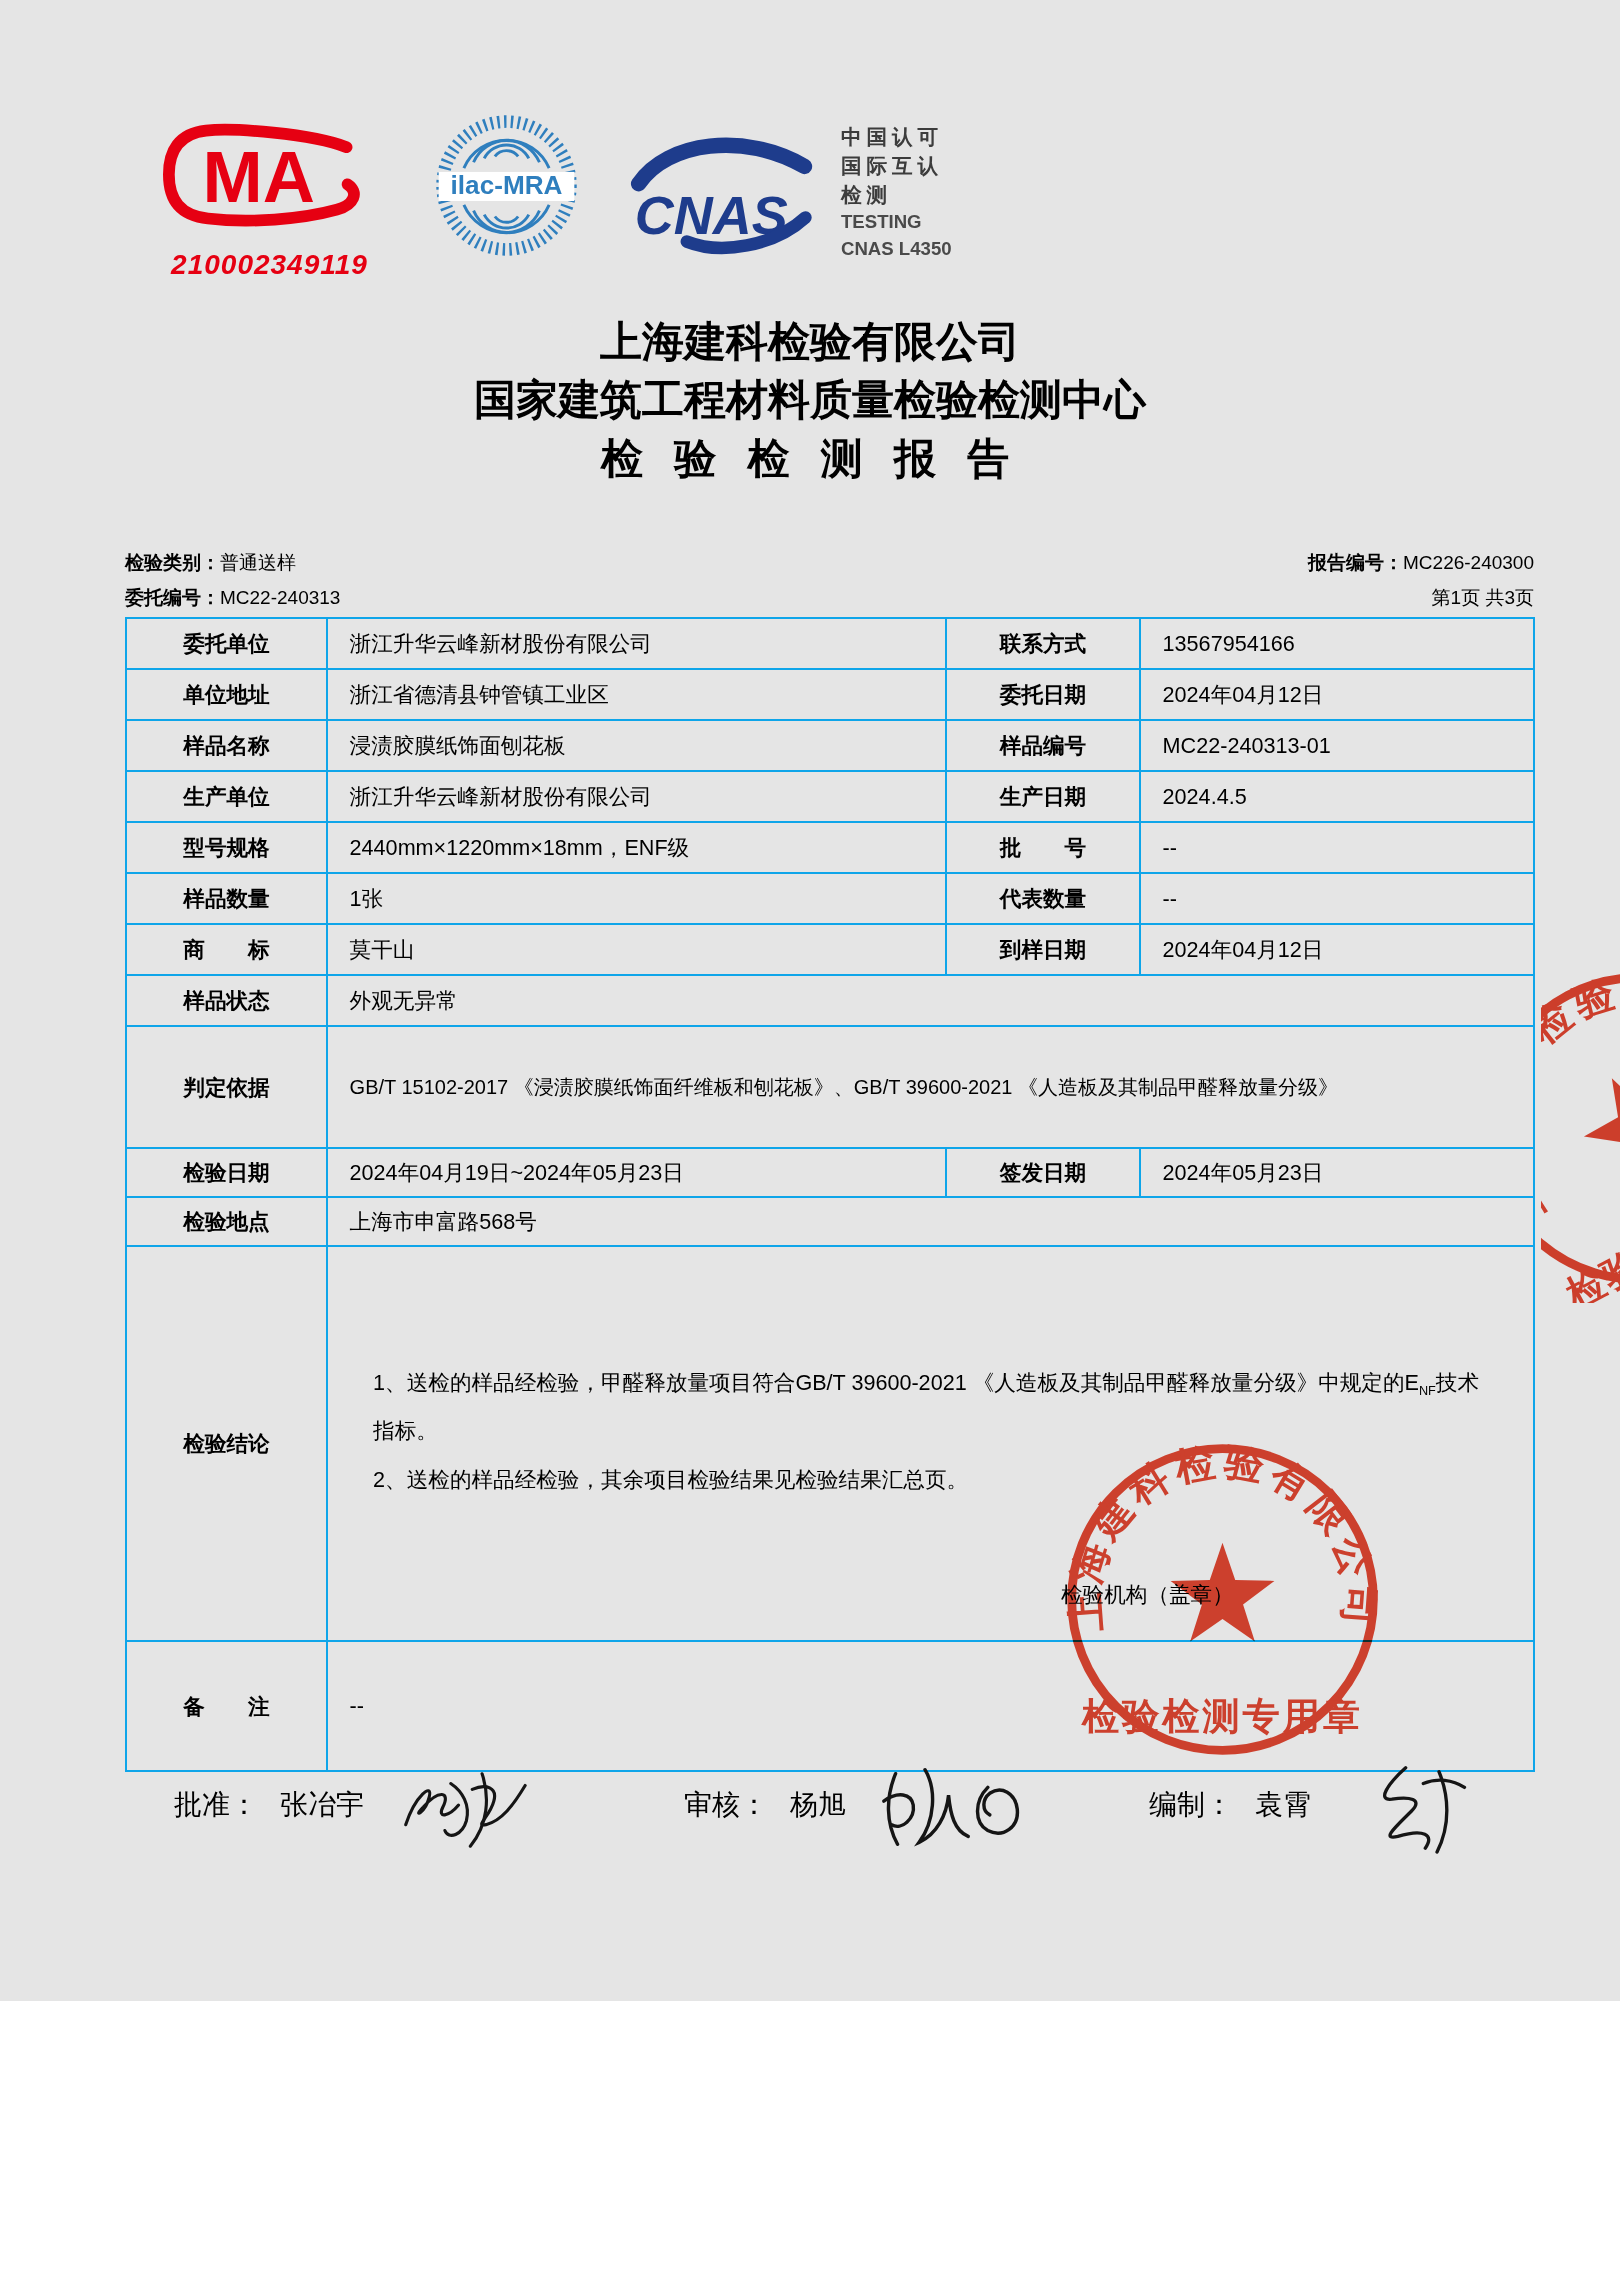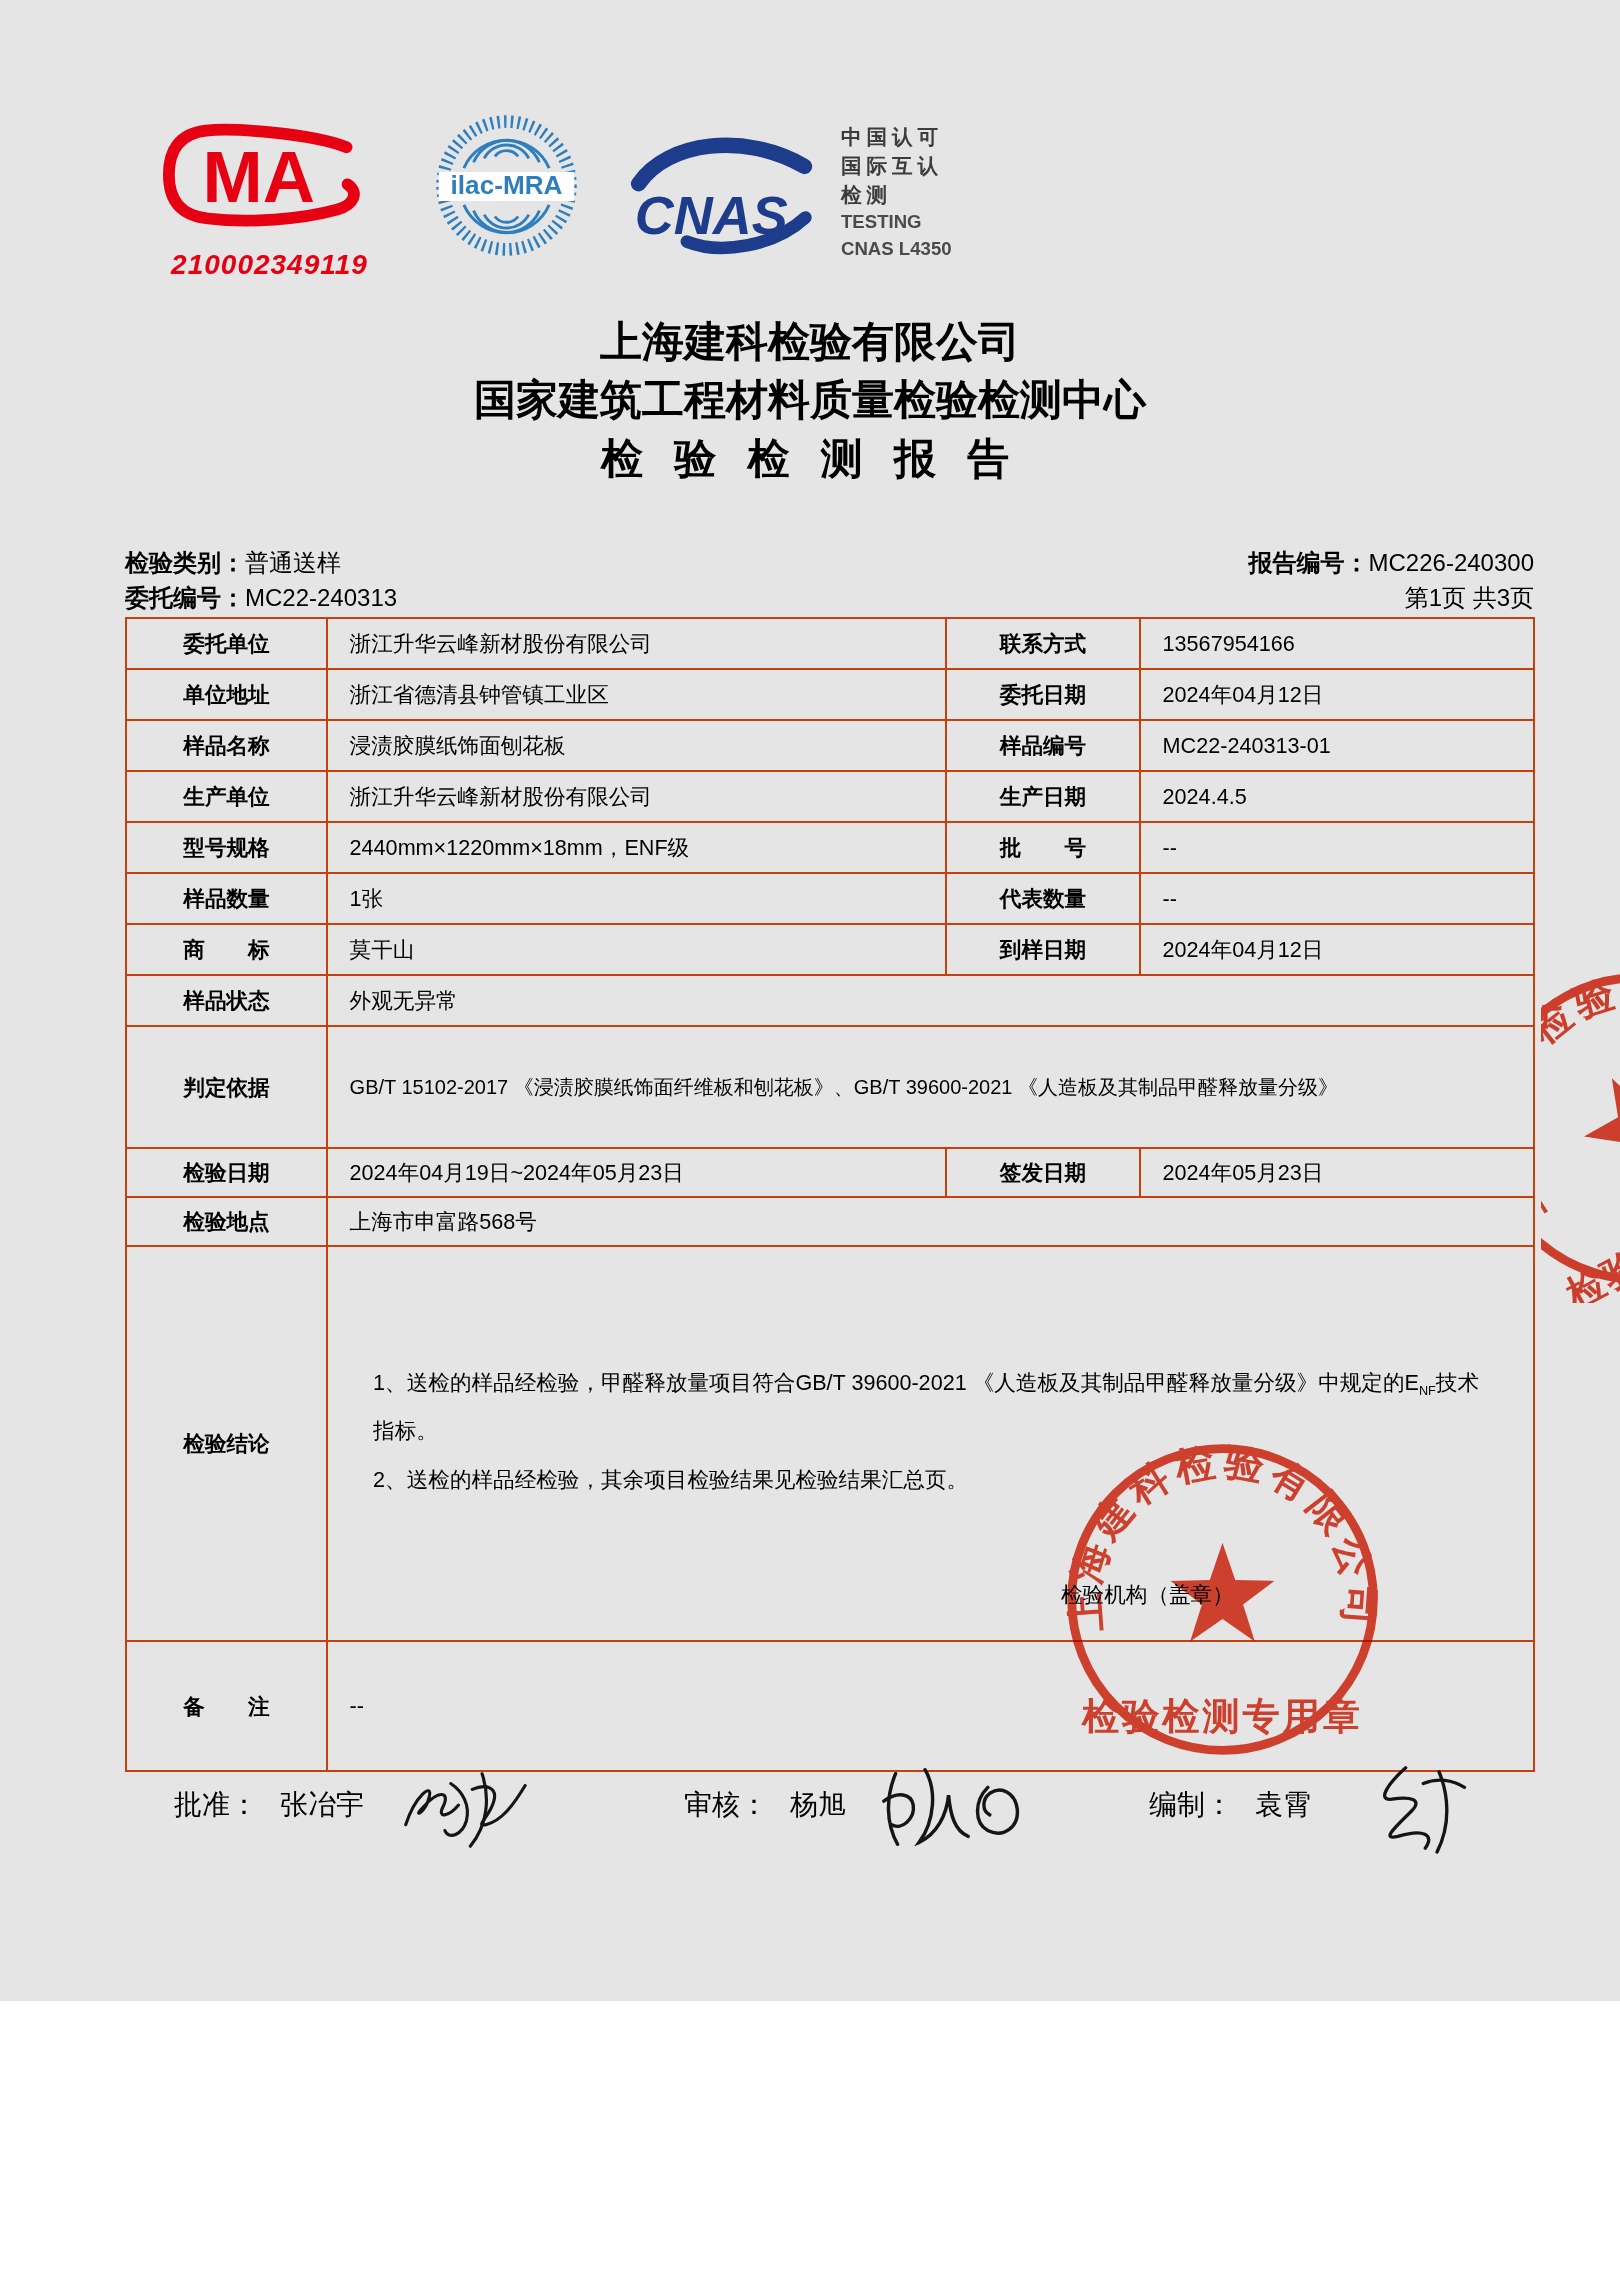--- a/index.html
+++ b/index.html
@@ -17,29 +17,29 @@
   .accred .zh{font-size:20.6px;letter-spacing:4.9px;line-height:29px;color:#3c3c3c;font-weight:bold;}
   .accred .en{font-size:18.6px;font-weight:bold;color:#4a4a4a;line-height:26.5px;}
 
   
   .doc-title{position:absolute;left:0;width:1620px;text-align:center;font-weight:bold;font-size:42px;}
   .t1{top:314px;}
   .t2{top:372px;}
   .t3{top:431px;letter-spacing:9.8px;}
 
   
-  .meta{position:absolute;top:545px;font-size:24px;line-height:35px;}
+  .meta{position:absolute;top:545px;font-size:19px;line-height:35px;}
   .meta-left{left:125px;}
   .meta-right{right:86px;text-align:right;}
   .meta b{font-weight:bold;}
 
   
   table.report{position:absolute;left:125px;top:617px;width:1408px;border-collapse:collapse;
                table-layout:fixed;border:2.9px solid #000;font-size:21.6px;}
-  table.report td{border:2px solid #c2410c;overflow:visible;}
+  table.report td{border:2px solid #0ea5e9;overflow:visible;}
   td.lbl{font-weight:bold;text-align:center;padding:0 3.9px;}
   td.val{padding:0 9.8px 0 21.6px;text-align:left;}
   tr.std{height:51px;}
   tr.basis{height:122px;}
   tr.dates{height:49px;}
   tr.place{height:49px;}
   tr.concl{height:395px;}
   tr.remark{height:130px;}
   .judge{font-size:20px;white-space:nowrap;}
   td.concl-cell{position:relative;vertical-align:top;}

